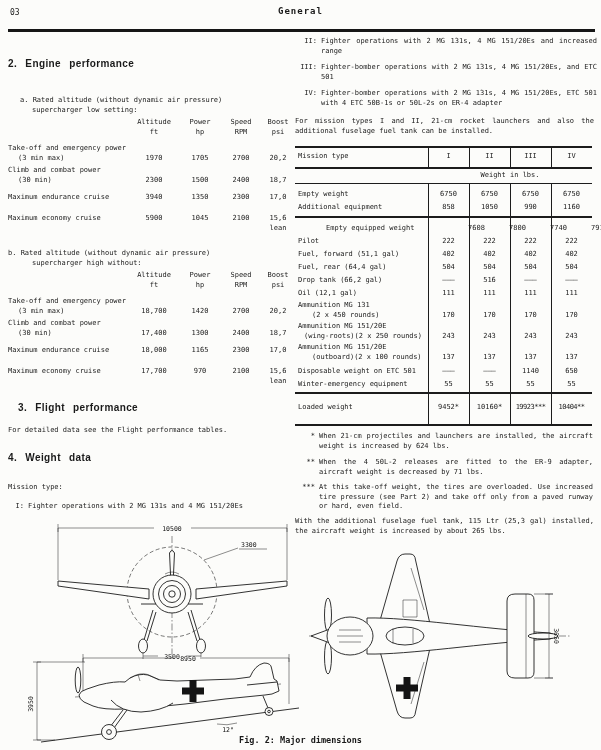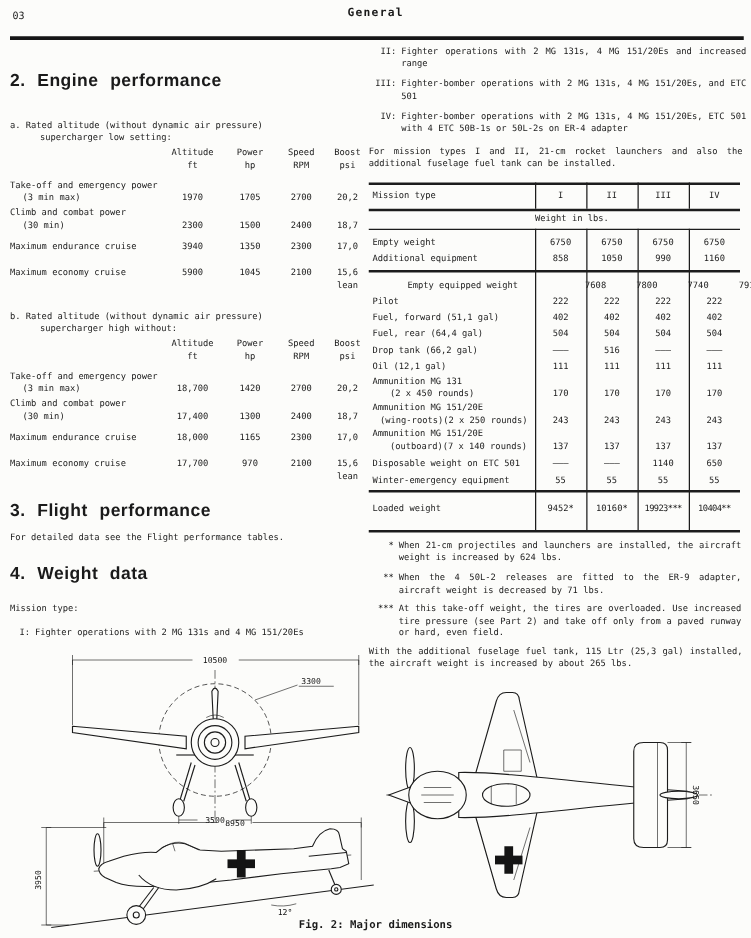--- a/index.html
+++ b/index.html
@@ -6,21 +6,21 @@
   html,body { width:601px; height:750px; }
   body {
     position:relative; overflow:hidden;
     background:#fcfcfa; color:#1a1a1a;
     font-family:"DejaVu Sans Mono", monospace;
     font-size:7px; line-height:9.5px;
   }
   .abs { position:absolute; }
   .sans-head {
     font-family:"Liberation Sans", sans-serif;
-    font-weight:bold; font-size:14px; line-height:16px;
+    font-weight:bold; font-size:10px; line-height:16px;
     letter-spacing:.4px; word-spacing:5px;
   }
   .jus { text-align:justify; }
   .ctr { text-align:center; }
   .bold { font-weight:bold; }
 
   
   .hdr-rule { position:absolute; top:29px; left:8px; width:587px; height:2.5px; background:#161616; }
 
   
@@ -41,21 +41,21 @@
 
   
   .wtable { position:absolute; left:0; top:146px; width:297px; height:280px; }
   .wt-h { position:absolute; left:0; width:297px; background:#1c1c1c; }
   .wt-v { position:absolute; width:1px; background:#1c1c1c; }
   .wt-row { position:absolute; left:0; width:297px; display:flex; align-items:flex-end; }
   .wt-row.mid { align-items:center; }
   .wt-label { width:133px; flex:none; padding-left:3px; }
   .wt-l2 { padding-left:14px; }
   .wt-c { width:41px; flex:none; text-align:center; }
-  .wt-sub { position:absolute; left:133px; width:164px; }
+  .wt-sub { position:absolute; left:133px; width:164px; text-align:center; }
 
   svg { position:absolute; overflow:visible; }
   svg * { vector-effect:non-scaling-stroke; }
   .ln { stroke:#1c1c1c; stroke-width:.9; fill:none; }
   .thin { stroke:#1c1c1c; stroke-width:.5; fill:none; }
   .dash { stroke:#1c1c1c; stroke-width:.6; fill:none; stroke-dasharray:4 2.5; }
   .dashdot { stroke:#1c1c1c; stroke-width:.5; fill:none; stroke-dasharray:7 2 1.5 2; }
   .fillw { fill:#fcfcfa; stroke:#1c1c1c; stroke-width:.9; }
   .dimtxt { font-family:"DejaVu Sans Mono", monospace; font-size:6.5px; fill:#111; }
 </style>
@@ -63,21 +63,21 @@
 <body>
 
 <div class="abs" style="left:10px; top:8px; font-size:8px;">03</div>
 <div class="abs ctr" style="left:0; top:7px; width:601px; font-size:9px; font-weight:bold; letter-spacing:1px;">General</div>
 <div class="hdr-rule"></div>
 
 <div class="abs" style="left:8px; top:0; width:286px; height:750px;">
 
   <div class="abs sans-head" style="top:56px; left:0;">2. Engine performance</div>
 
-  <div class="abs" style="top:96px; left:0;">a. Rated altitude (without dynamic air pressure)</div>
+  <div class="abs" style="top:96px; left:12px;">a. Rated altitude (without dynamic air pressure)</div>
   <div class="abs" style="top:105.5px; left:24px;">supercharger low setting:</div>
 
   <div class="etable" style="top:118px; height:118px;">
     <div class="et-head">
       <div class="et-spacer"></div>
       <div class="et-hcell" style="width:52px">
           <div>Altitude</div>
           <div>ft</div>
         </div>
       <div class="et-hcell" style="width:40px">
@@ -195,21 +195,21 @@
       <div class="et-c" style="width:52px">17,700</div>
       <div class="et-c" style="width:40px">970</div>
       <div class="et-c" style="width:42px">2100</div>
       <div class="et-c" style="width:32px">
           <div>15,6</div>
           <div>lean</div>
         </div>
     </div>
   </div>
 
-  <div class="abs sans-head" style="top:400px; left:0;">3. Flight performance</div>
+  <div class="abs sans-head" style="top:400px; left:10px;">3. Flight performance</div>
   <div class="abs" style="top:426px; left:0; width:286px;">For detailed data see the Flight performance tables.</div>
 
   <div class="abs sans-head" style="top:450px; left:0;">4. Weight data</div>
   <div class="abs" style="top:483px; left:0;">Mission type:</div>
 
   <div class="hitem" style="top:502px; left:0; width:286px;">
     <div class="hmark" style="width:16px">I:</div>
     <div class="htext" style="width:262px; text-align:left;">Fighter operations with 2 MG 131s and 4 MG 151/20Es</div>
   </div>
 </div>
@@ -330,21 +330,21 @@
           <div class="wt-l2" style="padding-left:6px">(wing-roots)(2 x 250 rounds)</div>
         </div>
       <div class="wt-c">243</div>
         <div class="wt-c">243</div>
         <div class="wt-c">243</div>
         <div class="wt-c">243</div>
     </div>
     <div class="wt-row" style="top:196px; height:20px;">
       <div class="wt-label">
           <div>Ammunition MG 151/20E</div>
-          <div class="wt-l2">(outboard)(7 x 140 rounds)</div>
+          <div class="wt-l2">(outboard)(2 x 100 rounds)</div>
         </div>
       <div class="wt-c">137</div>
         <div class="wt-c">137</div>
         <div class="wt-c">137</div>
         <div class="wt-c">137</div>
     </div>
     <div class="wt-row" style="top:219px; height:11px;">
       <div class="wt-label">Disposable weight on ETC 501</div>
       <div class="wt-c">———</div>
         <div class="wt-c">———</div>

